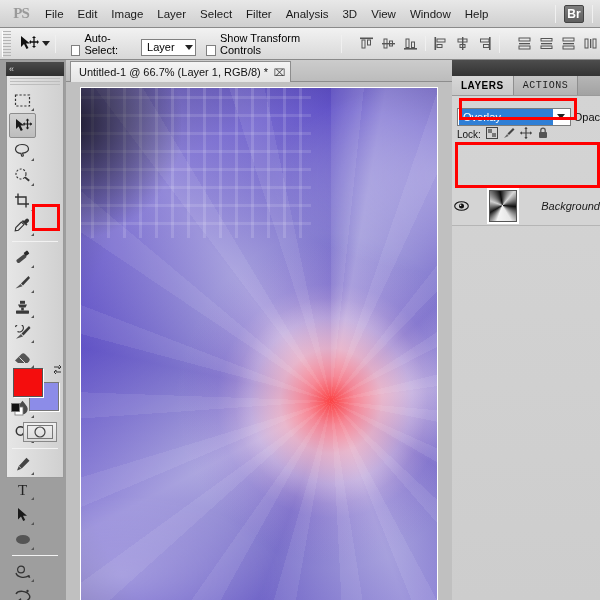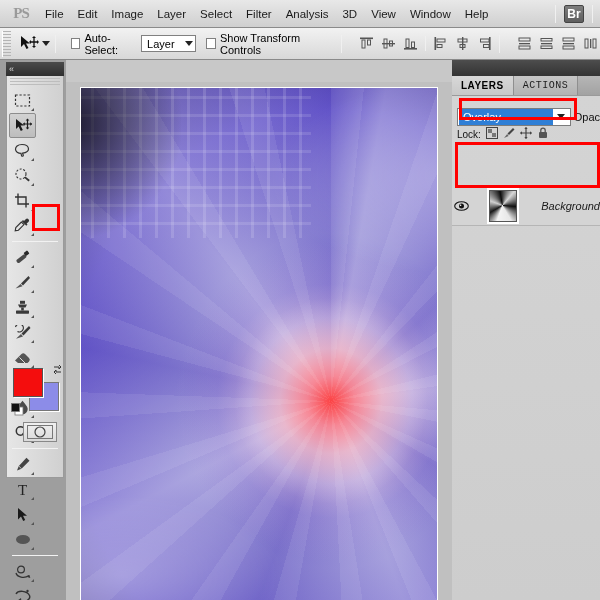--- a/index.html
+++ b/index.html
@@ -44,21 +44,21 @@
     background:linear-gradient(#f2f2f2,#d8d8d8);
     border-bottom:1px solid #8a8a8a;
     display:flex; align-items:center;
   }
   .grip { width:9px; height:26px; margin-left:2px;
     background:repeating-linear-gradient(to bottom,#b4b4b4 0 1px,transparent 1px 3px);
     border-left:1px solid #fff; }
   .tool-preview {
     display:flex; align-items:center; margin-left:8px; gap:3px;
   }
-  .opt-check { display:flex; align-items:center; gap:4px; margin-left:10px; }
+  .opt-check { display:flex; align-items:flex-end; gap:4px; margin-left:10px; }
   .cbox { width:11px; height:11px; background:#fff; border:1px solid #808080; }
   .mini-select {
     height:17px; background:#fff; border:1px solid #808080;
     display:flex; align-items:center; padding:0 2px 0 5px; gap:10px;
     font-size:11px;
   }
   .caret { width:0;height:0;border-left:4px solid transparent;border-right:4px solid transparent;border-top:5px solid #222; }
   .align-group { display:flex; align-items:center; gap:3px; margin-left:10px; }
   .align-btn {
     width:19px; height:19px; display:flex; align-items:center; justify-content:center;
@@ -550,20 +550,26 @@
       <div class="qmask" style="top:346px;">
         <svg width="26" height="14" viewBox="0 0 26 14">
             <rect x="0.5" y="0.5" width="25" height="13" fill="none" stroke="#777"></rect>
             <circle cx="13" cy="7" r="5" fill="none" stroke="#444" stroke-width="1.2"></circle>
           </svg>
       </div>
     </div>
   </div>
 
   <div class="docarea">
+    <div class="doctab-strip">
+      <div class="doctab">
+        <span>Untitled-1 @ 66.7% (Layer 1, RGB/8) *</span>
+        <span class="tabclose">⌧</span>
+      </div>
+    </div>
     <div class="canvas-wrap">
       <div class="canvas">
         <div class="swirl-bg">
           <div class="swirl-arcs"></div>
           <div class="swirl-plaid"></div>
           <div class="swirl-dark"></div>
           <div class="swirl-glow"></div>
         </div>
       </div>
     </div>

